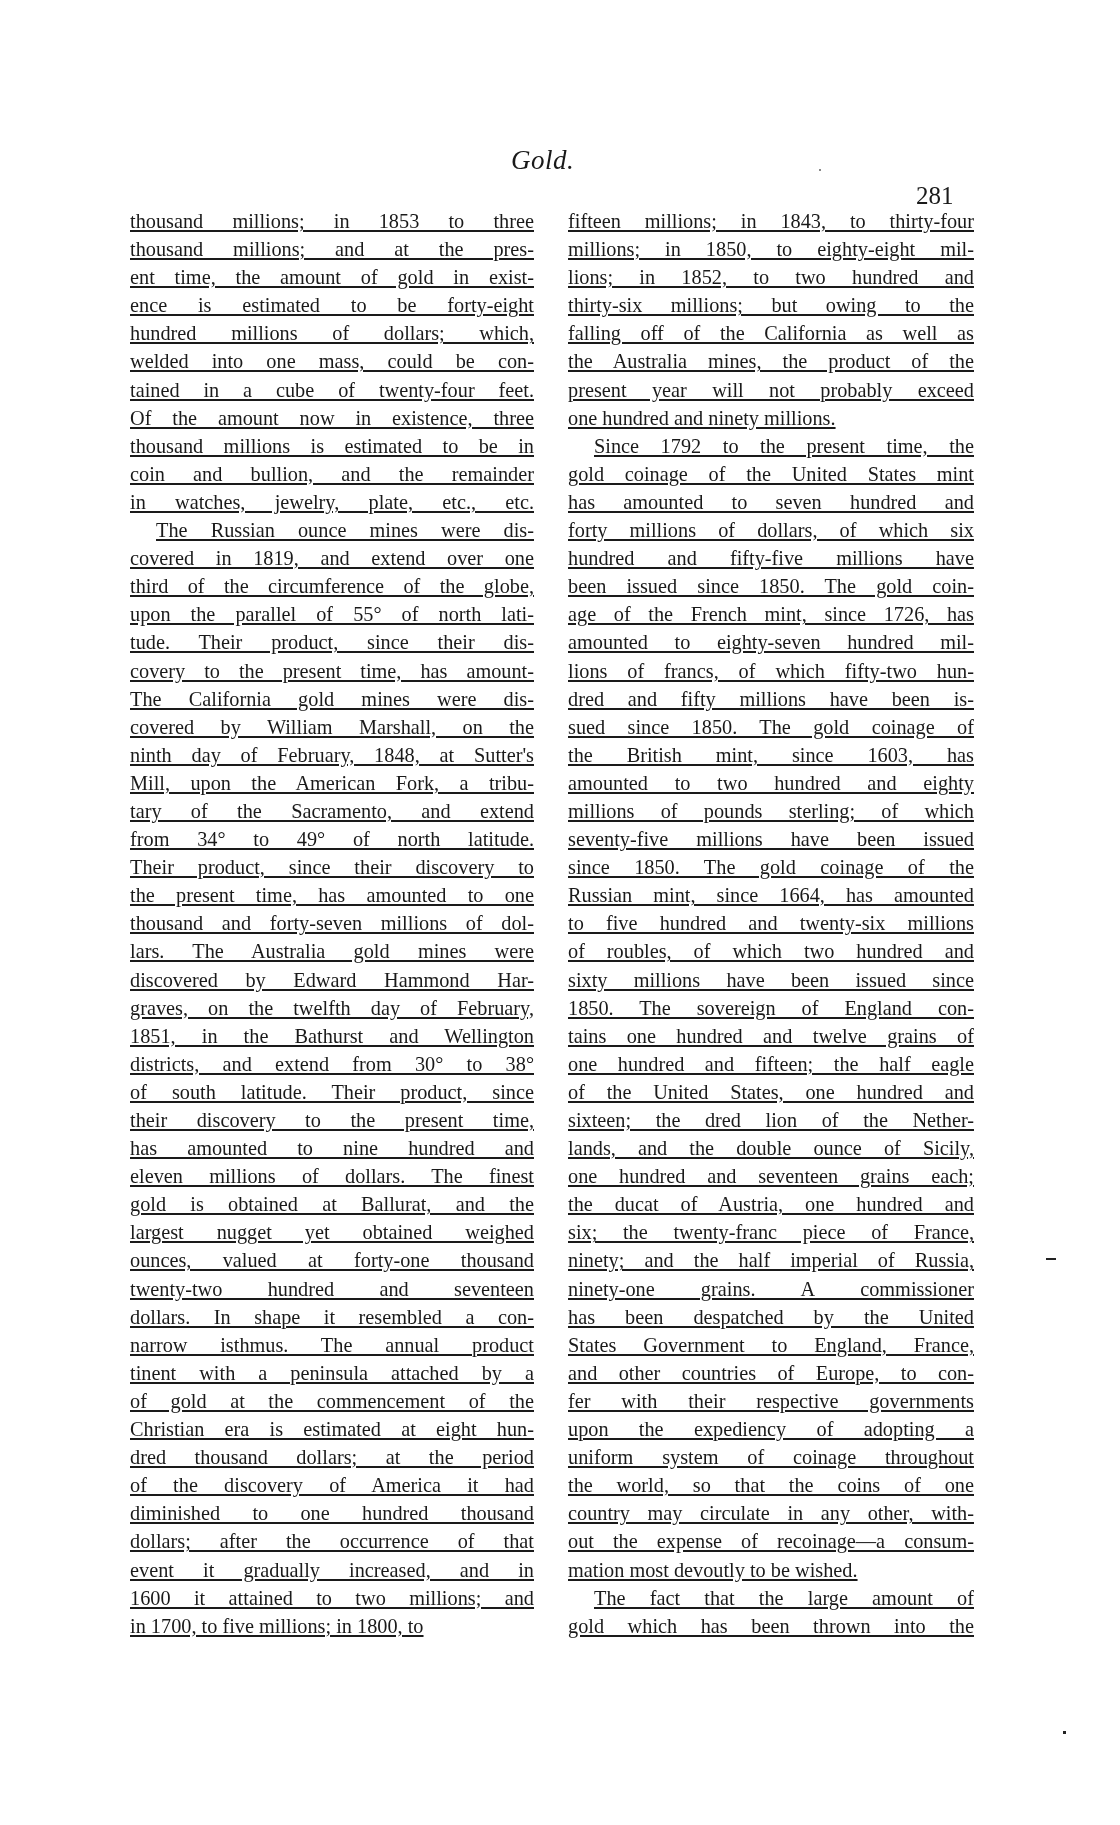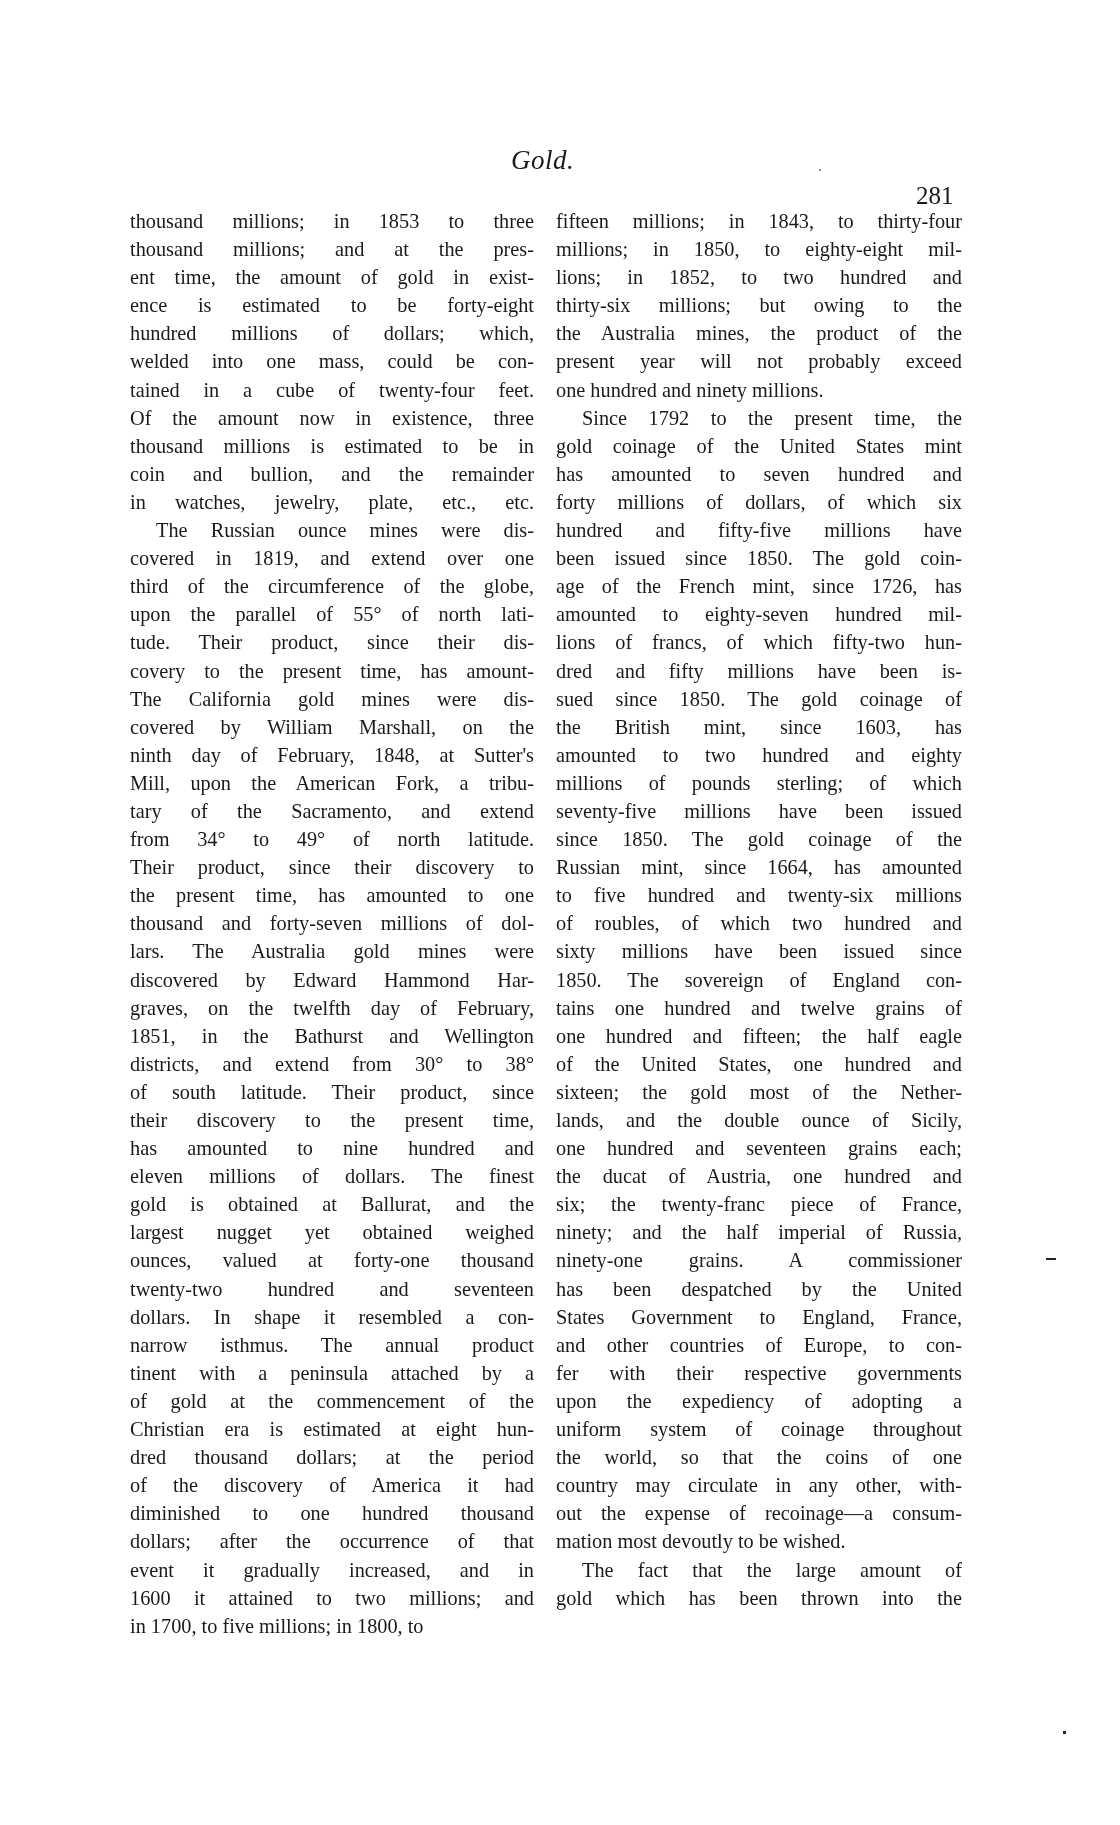--- a/index.html
+++ b/index.html
@@ -37,23 +37,24 @@
     line-height: 34px;
     margin-top: 36px;
   }
   .column {
     position: absolute;
     top: 207px;
     font-size: 20.3px;
     line-height: 28.1px;
     text-align: justify;
     hyphens: manual;
+    text-decoration: underline;
   }
   .col-left { left: 130px; width: 404px; }
-  .col-right { left: 556px; width: 406px; }
+  .col-right { left: 568px; width: 406px; }
   .para { margin: 0; }
   .line {
     display: block;
     text-align: justify;
     text-align-last: justify;
     white-space: nowrap;
     height: 28.1px;
     overflow: visible;
   }
   .line.last {
@@ -133,20 +134,21 @@
         <span class="line">1600 it attained to two millions; and</span>
         <span class="line last">in 1700, to five millions; in 1800, to</span>
       </div>
     </div>
   <div class="column col-right" id="col-right">
       <div class="para">
         <span class="line">fifteen millions; in 1843, to thirty-four</span>
         <span class="line">millions; in 1850, to eighty-eight mil-</span>
         <span class="line">lions; in 1852, to two hundred and</span>
         <span class="line">thirty-six millions; but owing to the</span>
+        <span class="line">falling off of the California as well as</span>
         <span class="line">the Australia mines, the product of the</span>
         <span class="line">present year will not probably exceed</span>
         <span class="line last">one hundred and ninety millions.</span>
       </div>
       <div class="para">
         <span class="line indented">Since 1792 to the present time, the</span>
         <span class="line">gold coinage of the United States mint</span>
         <span class="line">has amounted to seven hundred and</span>
         <span class="line">forty millions of dollars, of which six</span>
         <span class="line">hundred and fifty-five millions have</span>
@@ -162,21 +164,21 @@
         <span class="line">seventy-five millions have been issued</span>
         <span class="line">since 1850. The gold coinage of the</span>
         <span class="line">Russian mint, since 1664, has amounted</span>
         <span class="line">to five hundred and twenty-six millions</span>
         <span class="line">of roubles, of which two hundred and</span>
         <span class="line">sixty millions have been issued since</span>
         <span class="line">1850. The sovereign of England con-</span>
         <span class="line">tains one hundred and twelve grains of</span>
         <span class="line">one hundred and fifteen; the half eagle</span>
         <span class="line">of the United States, one hundred and</span>
-        <span class="line">sixteen; the gold most of the Nether-</span>
+        <span class="line">sixteen; the dred lion of the Nether-</span>
         <span class="line">lands, and the double ounce of Sicily,</span>
         <span class="line">one hundred and seventeen grains each;</span>
         <span class="line">the ducat of Austria, one hundred and</span>
         <span class="line">six; the twenty-franc piece of France,</span>
         <span class="line">ninety; and the half imperial of Russia,</span>
         <span class="line">ninety-one grains. A commissioner</span>
         <span class="line">has been despatched by the United</span>
         <span class="line">States Government to England, France,</span>
         <span class="line">and other countries of Europe, to con-</span>
         <span class="line">fer with their respective governments</span>

